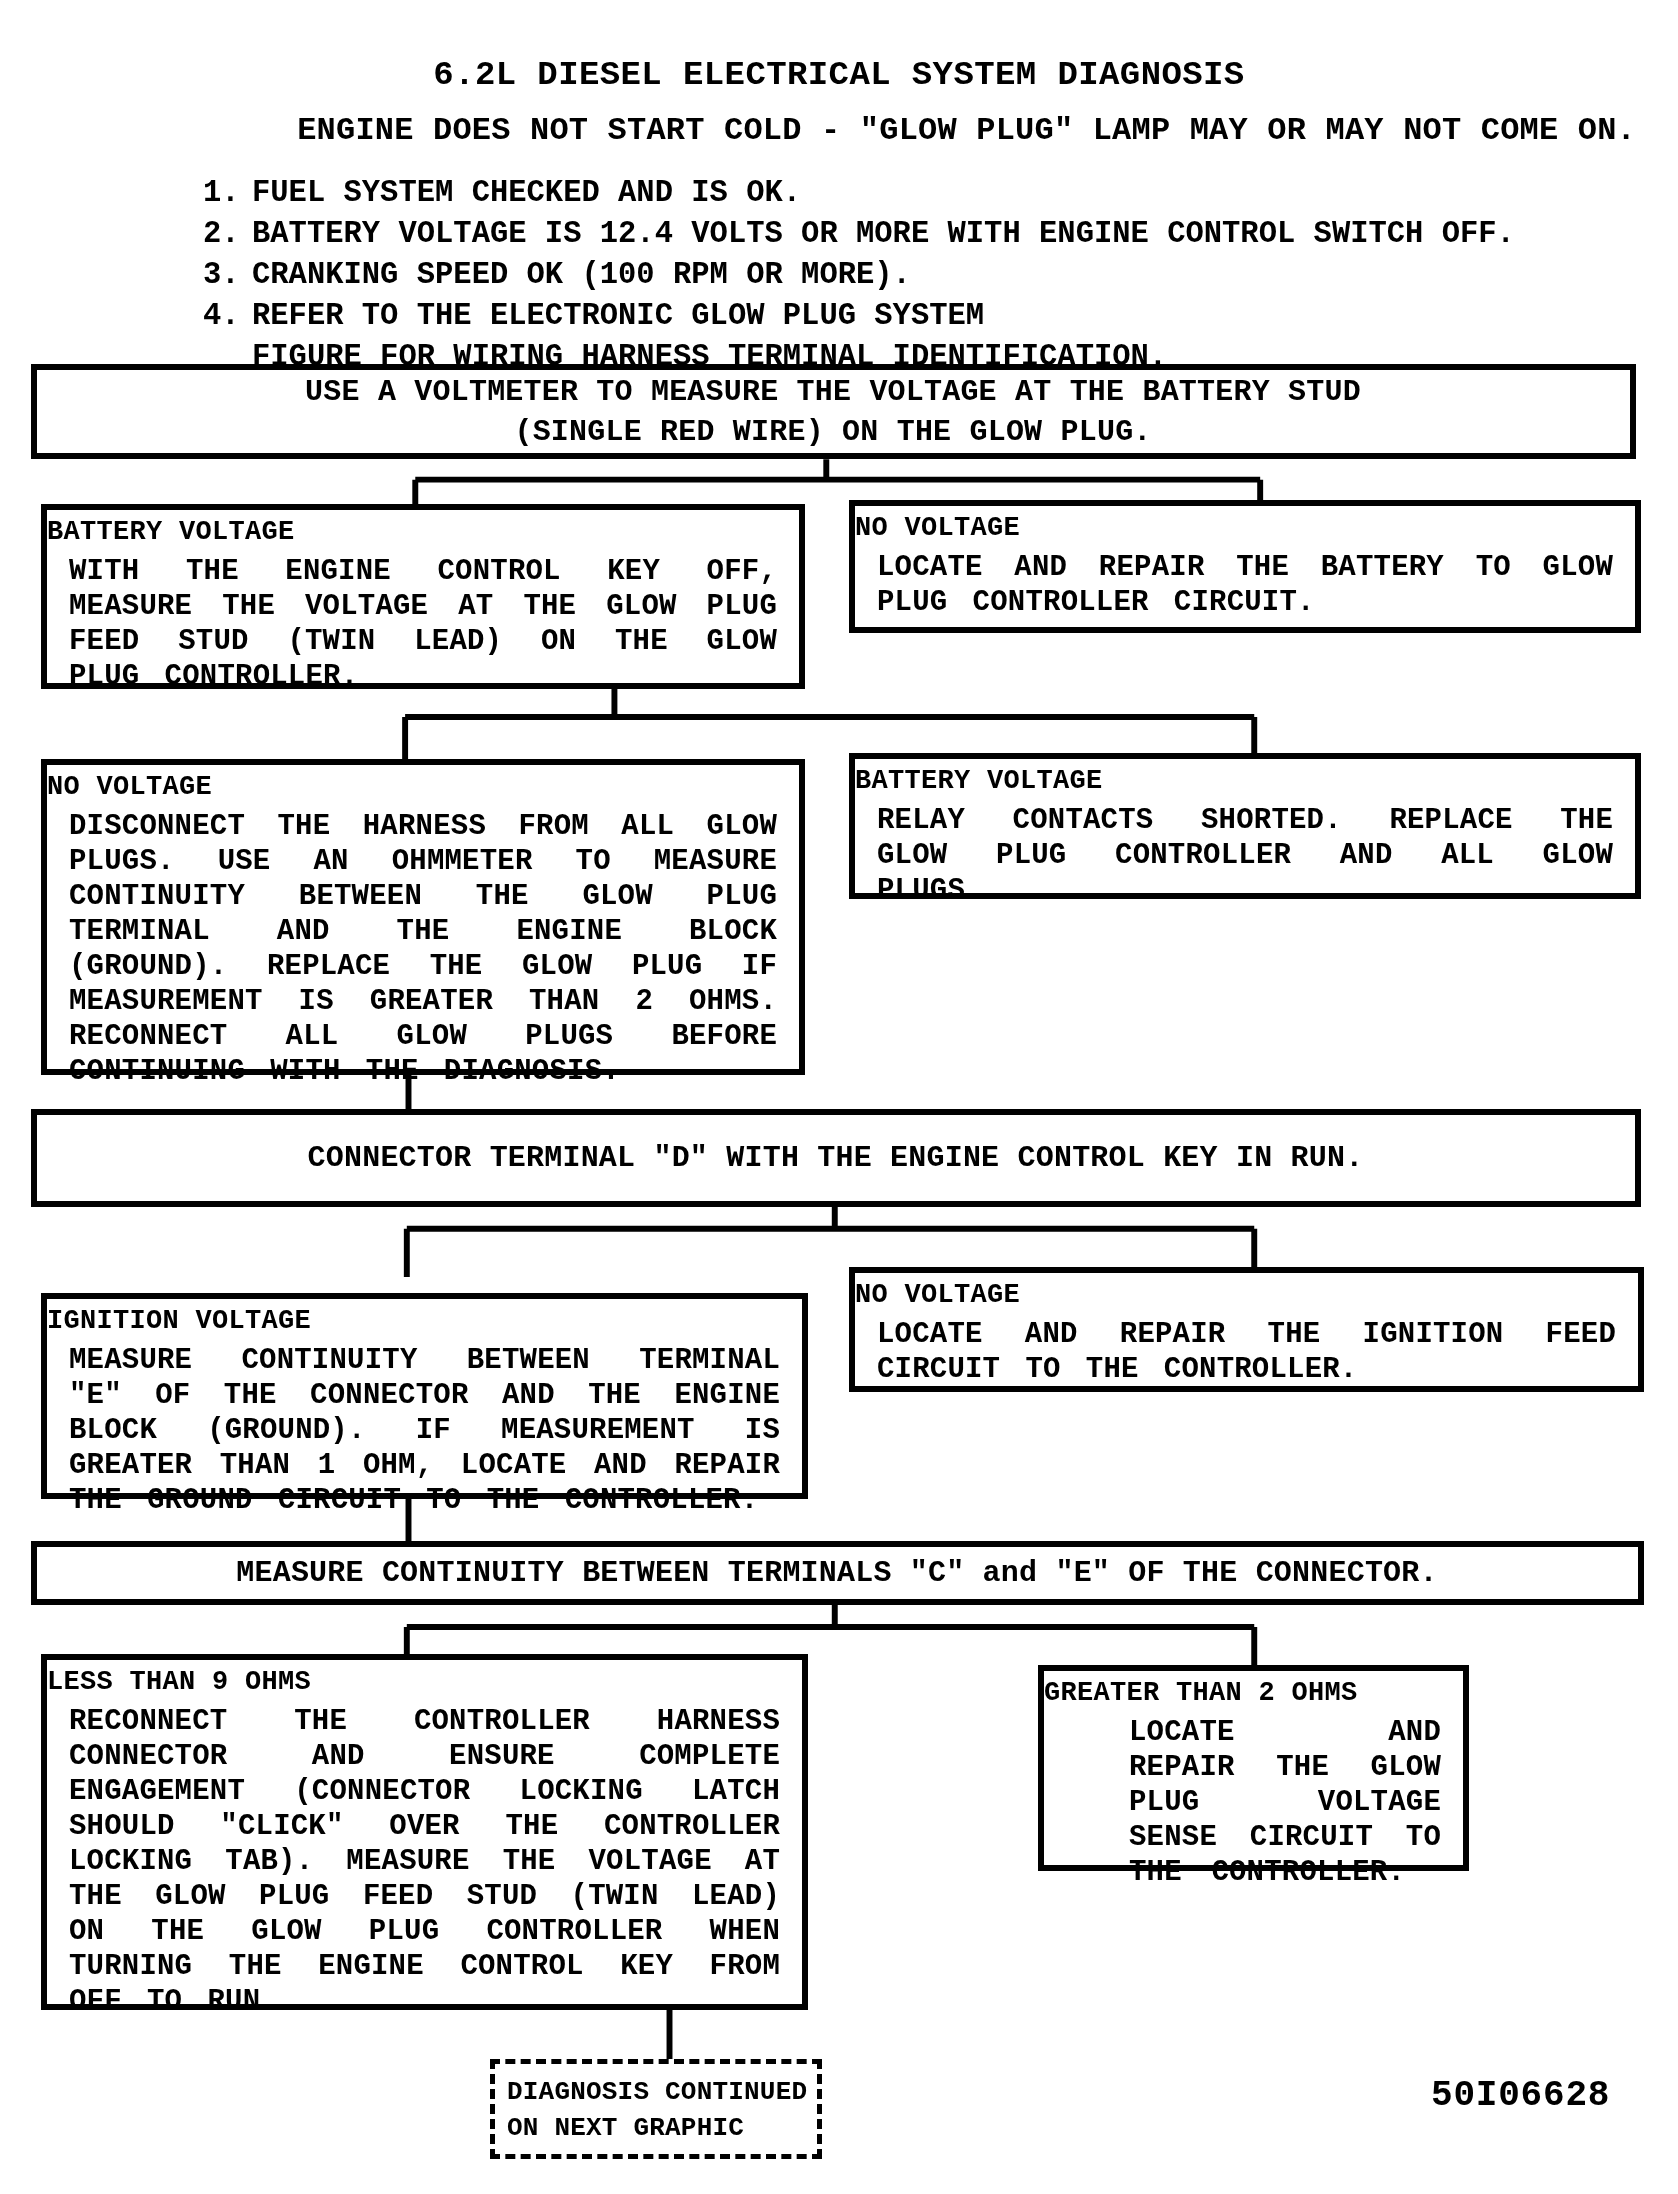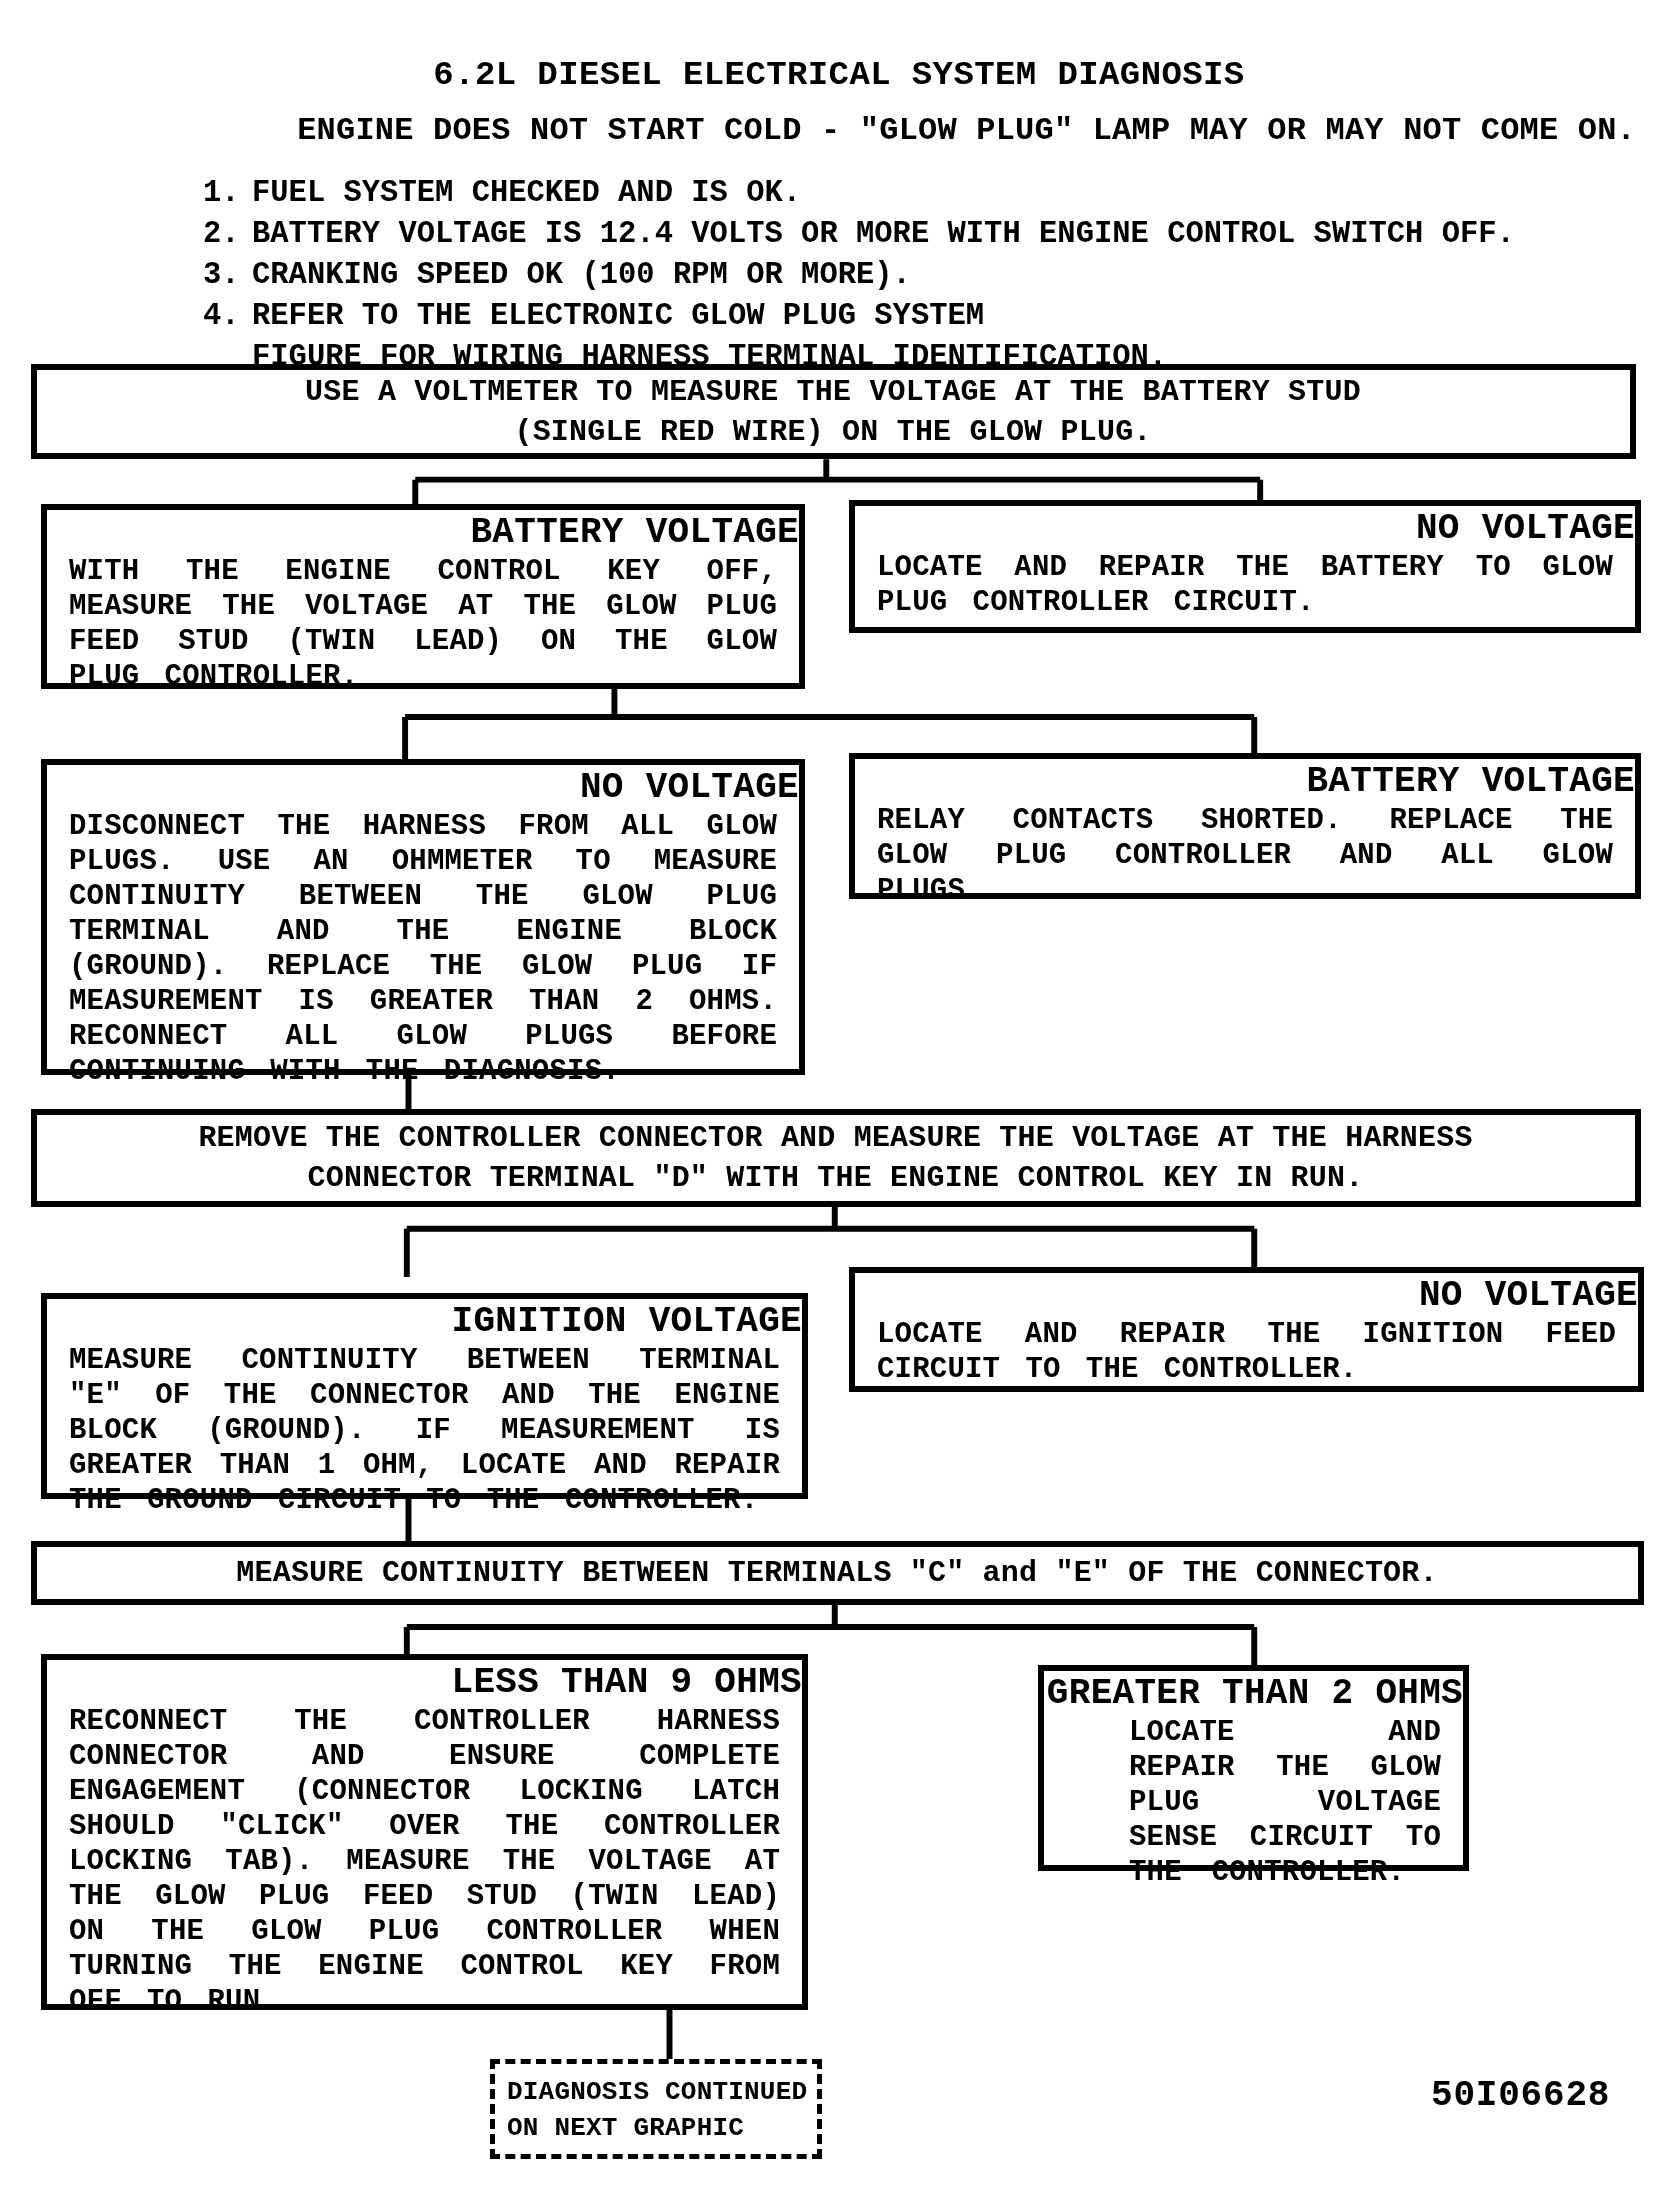--- a/index.html
+++ b/index.html
@@ -28,21 +28,21 @@
   .box{
     position:absolute;z-index:1;background:#fff;
     border:6px solid #000;box-sizing:border-box;
   }
   .wide{
     text-align:center;font-size:30px;font-weight:bold;
     display:flex;flex-direction:column;justify-content:center;
     line-height:40px;letter-spacing:0.2px;
   }
   .heading{
-    text-align:right;font-size:36px;font-weight:bold;
+    text-align:left;font-size:27px;font-weight:bold;
     line-height:39px;padding-top:3.4px;letter-spacing:0.3px;
   }
   .body{
     font-size:29px;font-weight:bold;line-height:35px;
     text-align:justify;word-spacing:7.6px;letter-spacing:0.2px;
     padding:1.7px 22px 6.8px 22px;
   }
   .body-indent{padding-left:85px;word-spacing:12px;}
   .dashed{
     position:absolute;z-index:1;background:#fff;
@@ -111,21 +111,20 @@
   <div class="box" style="left:41px;top:759px;width:764px;height:316px;">
     <div class="heading">NO VOLTAGE</div>
     <div class="body">DISCONNECT THE HARNESS FROM ALL GLOW PLUGS. USE AN OHMMETER TO MEASURE CONTINUITY BETWEEN THE GLOW PLUG TERMINAL AND THE ENGINE BLOCK (GROUND). REPLACE THE GLOW PLUG IF MEASUREMENT IS GREATER THAN 2 OHMS. RECONNECT ALL GLOW PLUGS BEFORE CONTINUING WITH THE DIAGNOSIS.</div>
   </div>
   <div class="box" style="left:849px;top:753px;width:792px;height:146px;">
     <div class="heading">BATTERY VOLTAGE</div>
     <div class="body">RELAY CONTACTS SHORTED. REPLACE THE GLOW PLUG CONTROLLER AND ALL GLOW PLUGS.</div>
   </div>
 
   <div class="box wide" style="left:30.5px;top:1109px;width:1610px;height:98px;">
-    <div>REMOVE THE CONTROLLER CONNECTOR AND MEASURE THE VOLTAGE AT THE HARNESS</div>
     <div>CONNECTOR TERMINAL "D" WITH THE ENGINE CONTROL KEY IN RUN.</div>
   </div>
 
   <div class="box" style="left:41px;top:1273px;width:767px;height:206px;margin-top:20px;">
     <div class="heading">IGNITION VOLTAGE</div>
     <div class="body">MEASURE CONTINUITY BETWEEN TERMINAL "E" OF THE CONNECTOR AND THE ENGINE BLOCK (GROUND). IF MEASUREMENT IS GREATER THAN 1 OHM, LOCATE AND REPAIR THE GROUND CIRCUIT TO THE CONTROLLER.</div>
   </div>
   <div class="box" style="left:849px;top:1267px;width:795px;height:125px;">
     <div class="heading">NO VOLTAGE</div>
     <div class="body">LOCATE AND REPAIR THE IGNITION FEED CIRCUIT TO THE CONTROLLER.</div>

